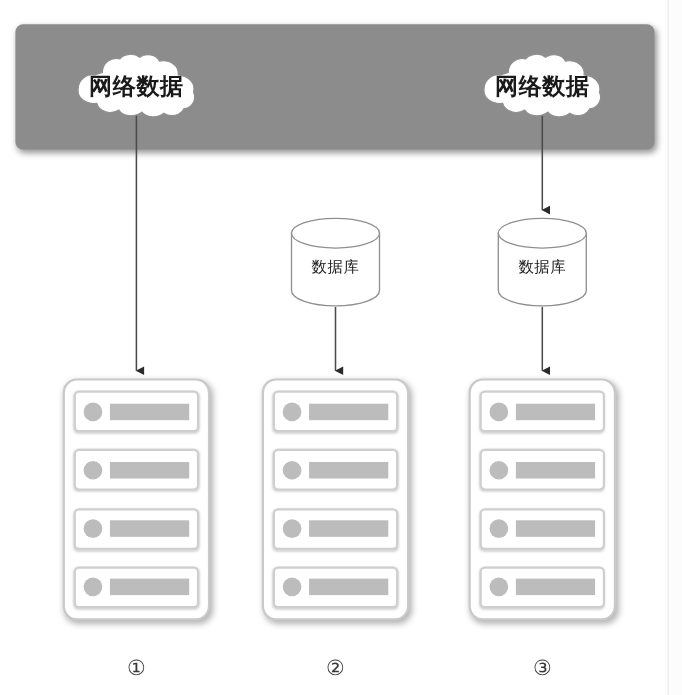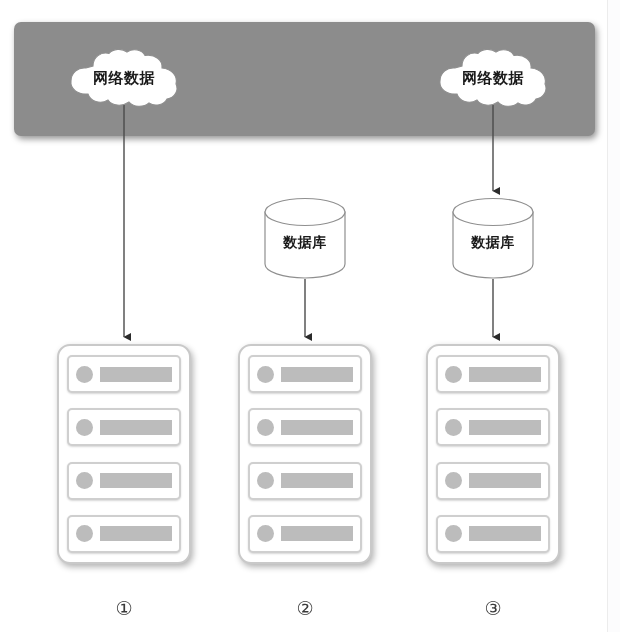--- a/index.html
+++ b/index.html
@@ -58,21 +58,21 @@
   .cloud svg { display: block; overflow: visible; }
   .cloud-label {
     position: absolute;
     left: 0;
     top: 0;
     width: 124px;
     height: 58px;
     display: flex;
     align-items: center;
     justify-content: center;
-    font-size: 15px;
+    font-size: 21px;
     font-weight: bold;
     color: #1a1a1a;
     letter-spacing: 0.5px;
   }
 
   
   .db {
     position: absolute;
     width: 88px;
     height: 82px;
@@ -83,21 +83,21 @@
     left: 0;
     top: 0;
     width: 88px;
     height: 82px;
     display: flex;
     align-items: center;
     justify-content: center;
     padding-top: 9px;
     box-sizing: border-box;
     font-size: 14px;
-    font-weight: bold;
+    font-weight: normal;
     color: #1a1a1a;
     letter-spacing: 0.5px;
   }
 
   
   .rack {
     position: absolute;
     width: 134px;
     height: 220px;
     background: #ffffff;

